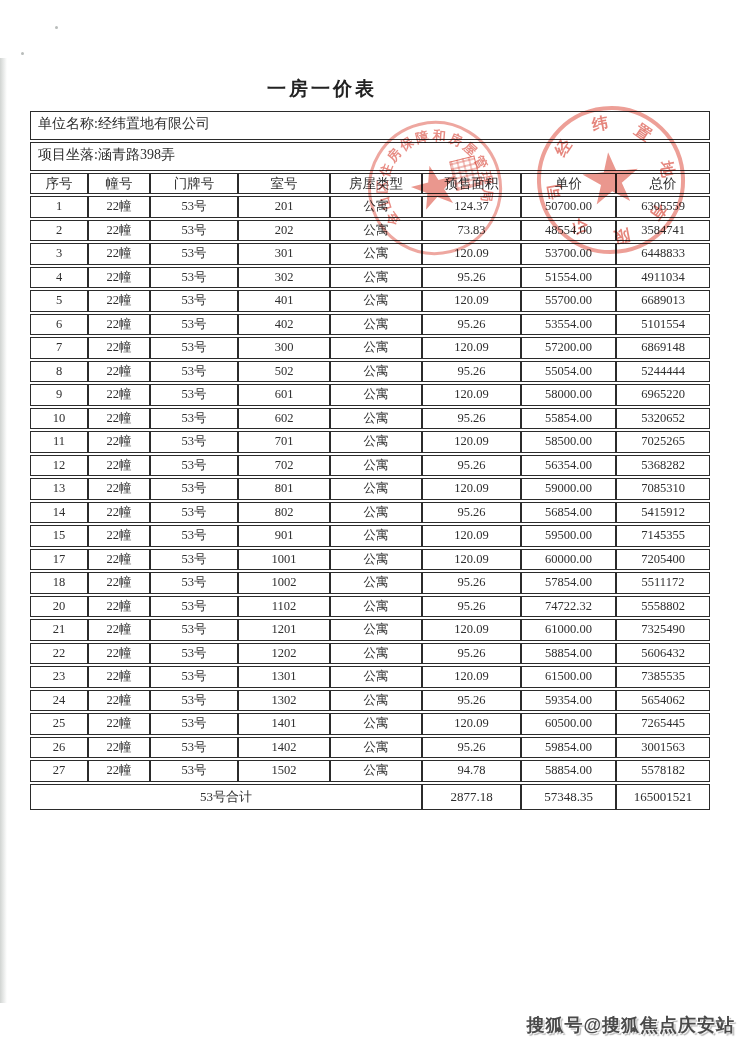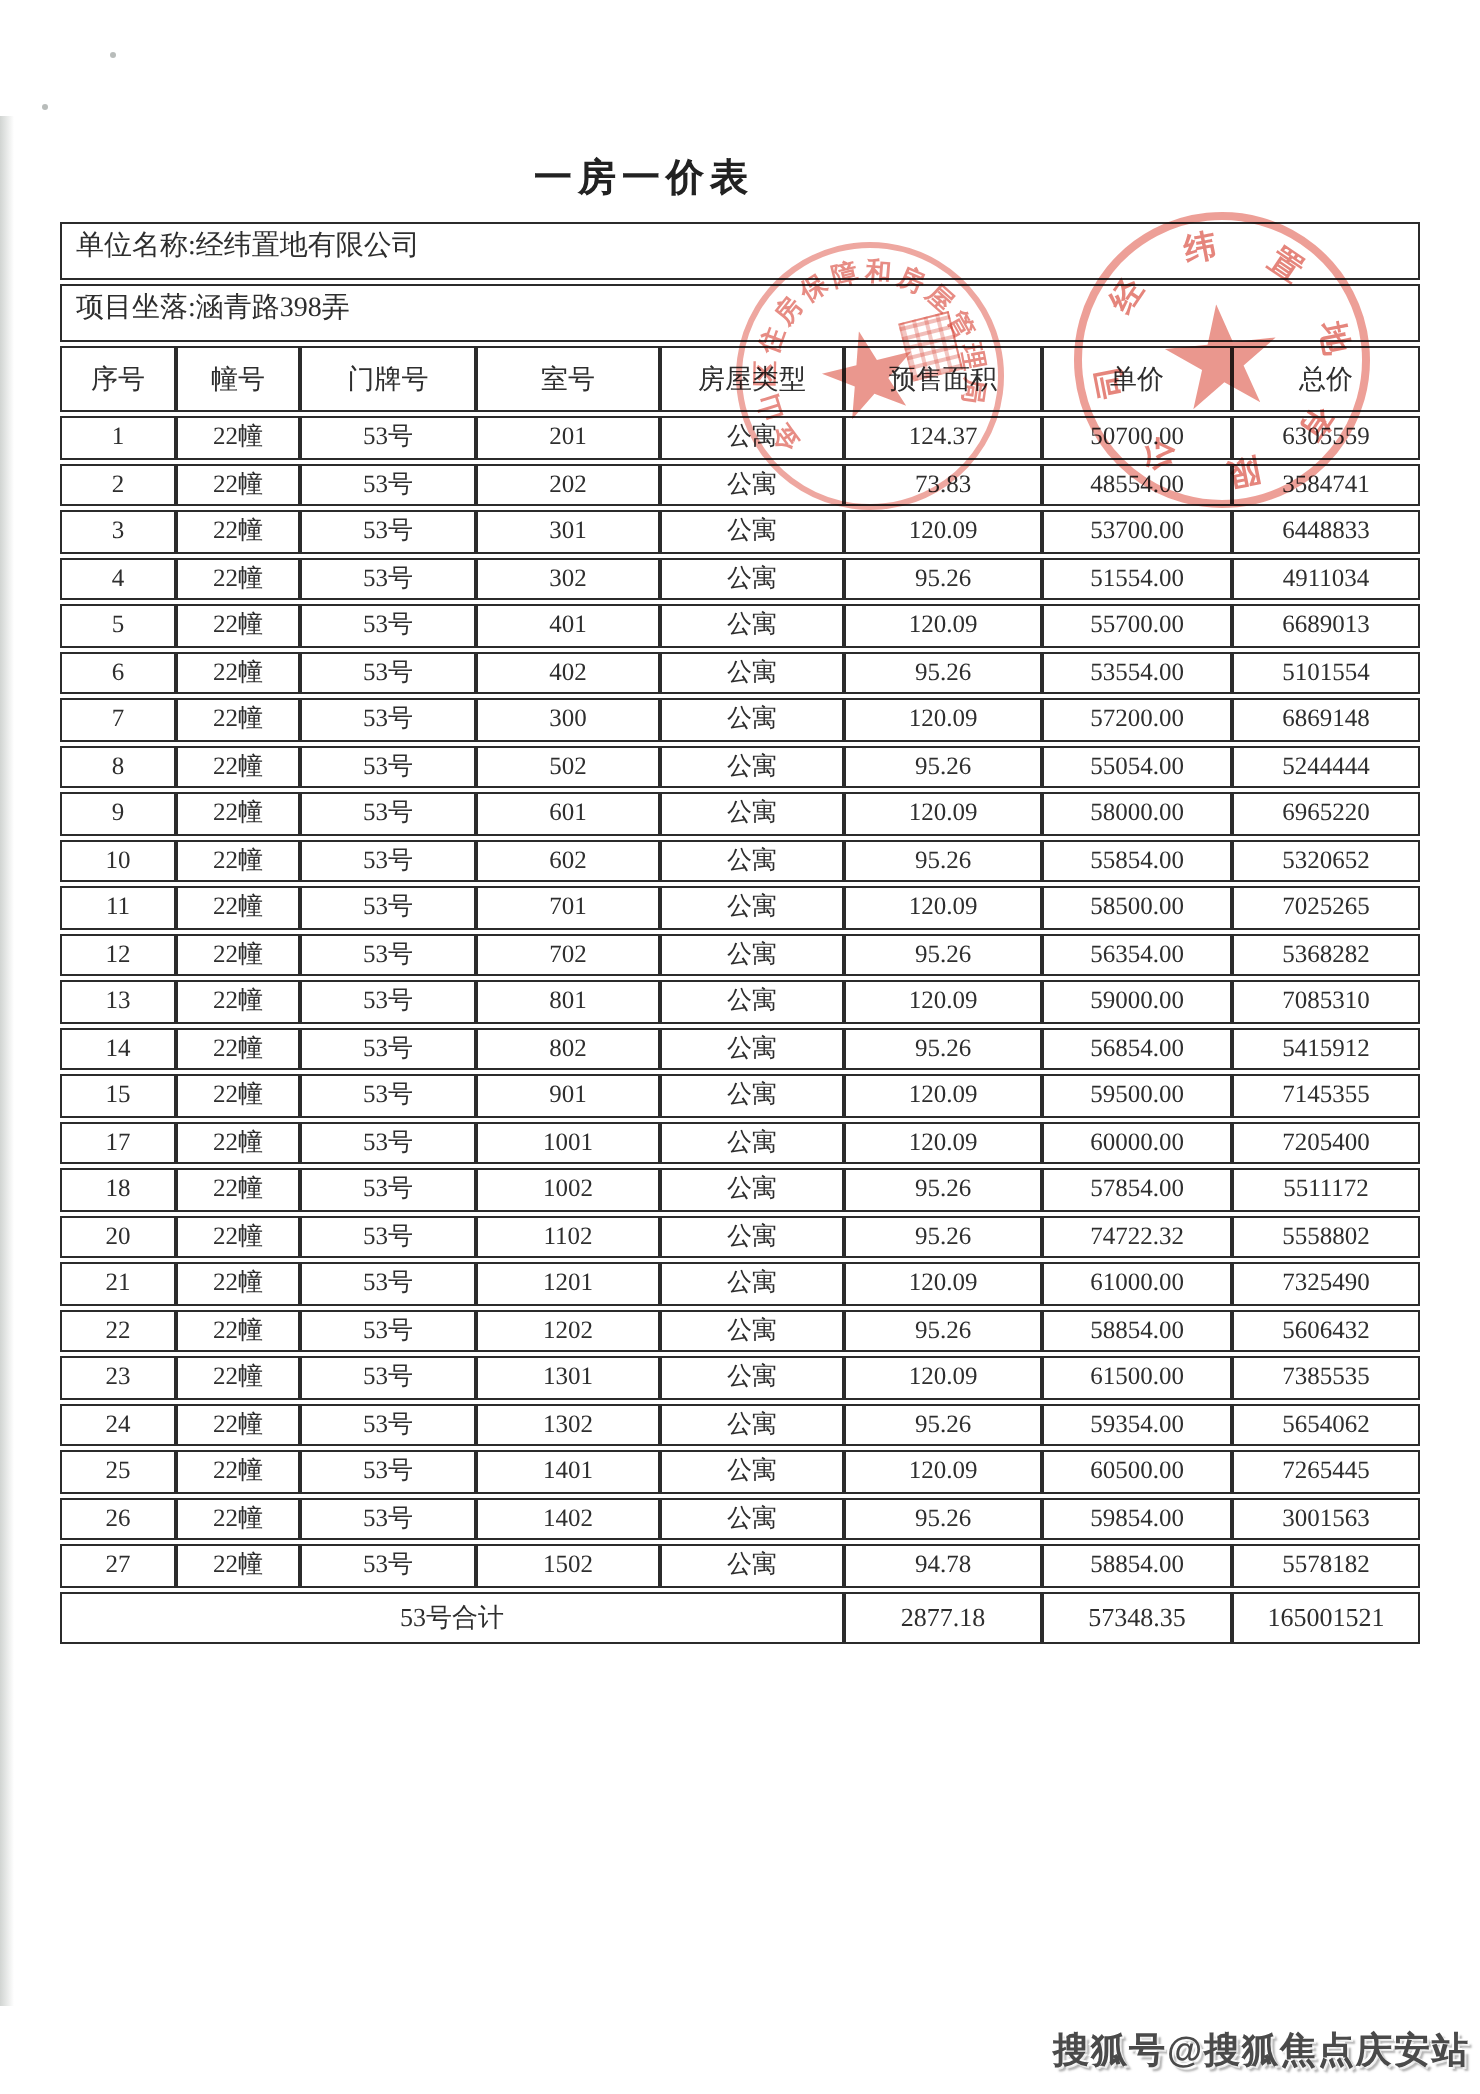--- a/index.html
+++ b/index.html
@@ -56,21 +56,21 @@
   }
   table.price th, table.price td {
     border: 1px solid #2b2b2b;
     text-align: center;
     vertical-align: middle;
     font-weight: normal;
     padding: 0;
     overflow: hidden;
     white-space: nowrap;
   }
-  table.price th { height: 33px; font-size: 13.5px; margin-top: 44px; }
+  table.price th { height: 21px; font-size: 13.5px; margin-top: 44px; }
   table.price tbody td { height: 21.5px; font-size: 12.5px; }
   table.price td + td { border-left-width: 1px; }
   table.price .total-row td { height: 26px; font-size: 13px; }
 
   
   .stamp {
     position: absolute;
     border-radius: 50%;
     mix-blend-mode: multiply;
     pointer-events: none;

